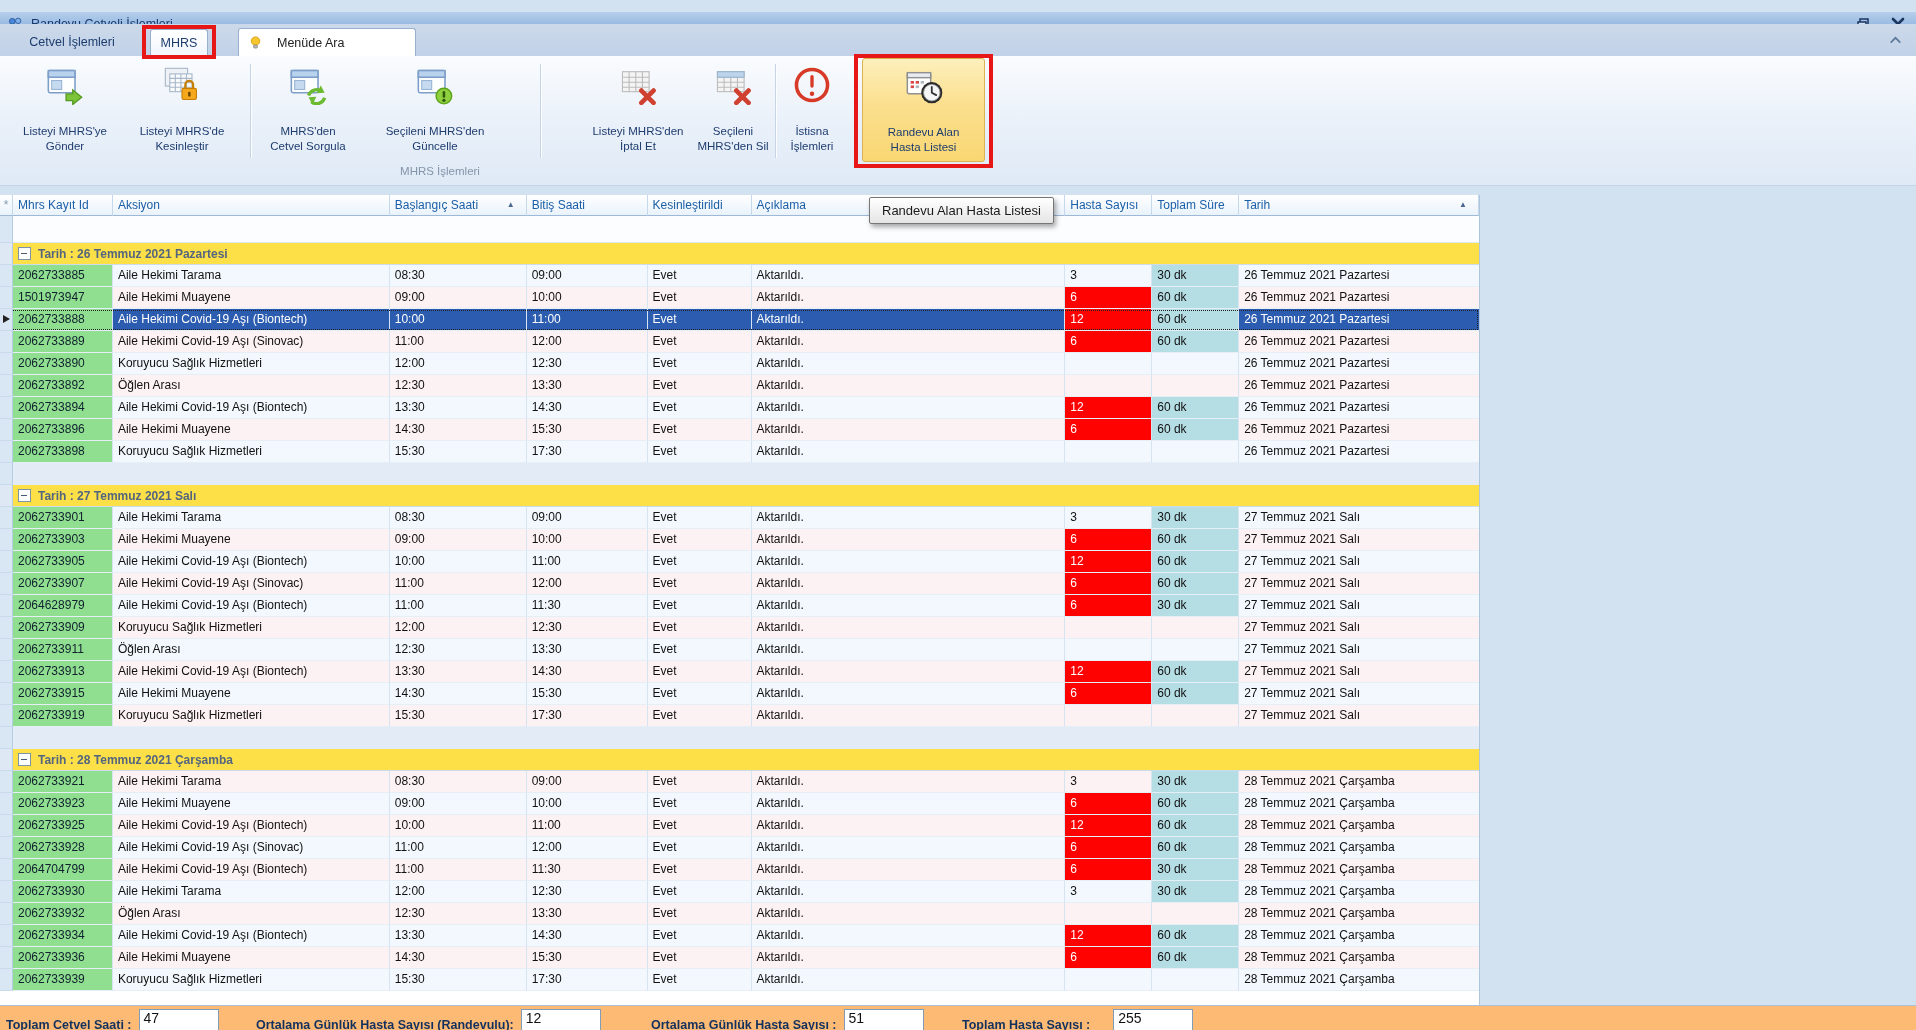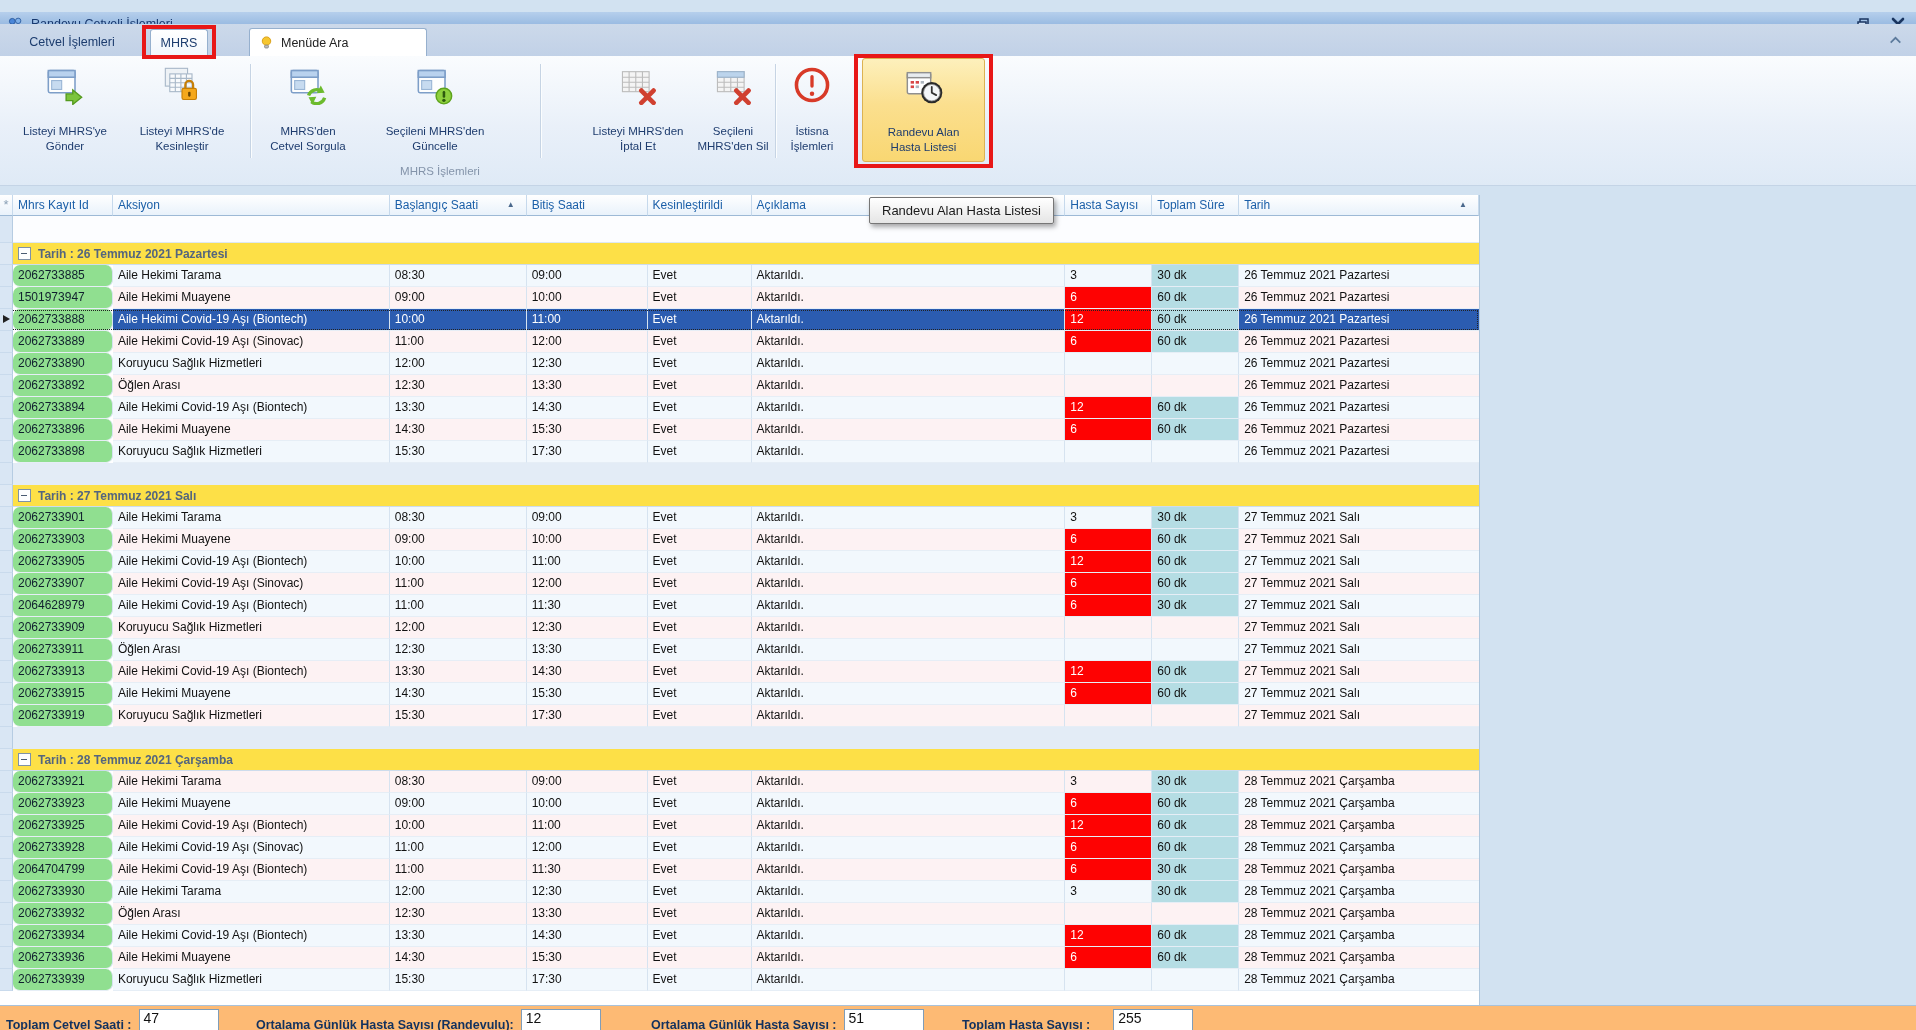--- a/index.html
+++ b/index.html
@@ -20,21 +20,21 @@
   
   .tabbar { position:absolute; left:0; top:24px; width:100%; height:32px;
     background:linear-gradient(#ccd9ea,#c1d1e7); }
   .tab { position:absolute; top:5px; height:27px; line-height:27px; font-size:12.5px;
     color:#1c3c6e; text-align:center; cursor:pointer; }
   .tab-inactive { left:14px; width:116px; }
   .tab-active { left:150px; width:58px; background:linear-gradient(#ffffff,#f1f6fc);
     border:1px solid #96b0ce; border-bottom:none; border-radius:3px 3px 0 0; box-sizing:border-box; }
   .searchbox { position:absolute; left:238px; top:4px; width:178px; height:28px; background:#fff;
     border:1px solid #96b0ce; border-bottom:none; border-radius:3px 3px 0 0; display:flex;
-    align-items:center; gap:7px; padding-left:9px; box-sizing:border-box; font-size:12.5px; color:#222;margin-left:11px; }
+    align-items:center; gap:14px; padding-left:9px; box-sizing:border-box; font-size:12.5px; color:#222; }
   .bulb-icon { width:15px; height:15px; display:inline-block; }
   .ribbon-collapse { position:absolute; right:10px; top:8px; width:18px; height:15px; cursor:pointer; }
 
   
   .ribbon { position:absolute; left:0; top:56px; width:100%; height:130px;
     background:linear-gradient(#fafcfe,#e9f0f9 55%,#dfeaf6); border-bottom:1px solid #c4d4e6; box-sizing:border-box; }
   .rbtn { position:absolute; top:2px; height:104px; display:flex; flex-direction:column;
     align-items:center; padding-top:7px; box-sizing:border-box; border-radius:3px; cursor:pointer; }
   .rbtn .icon { width:40px; height:40px; }
   .rbtn .lbl { margin-top:19px; font-size:11.5px; line-height:15px; color:#1e3c6e; text-align:center; }
@@ -81,21 +81,21 @@
   .cbox { display:inline-block; width:11px; height:11px; border:1px solid #7e92a8; background:#fdfefe;
     margin:0 7px 0 5px; position:relative; }
   .cbox::after { content:""; position:absolute; left:2px; top:4.5px; width:6px; height:1.5px; background:#4a5c72; }
 
   .g-gap { height:22px; }
   .g-gap .filler { flex:1; background:#e3ecf6; }
 
   .r-w .cell { background:#f2f8fd; }
   .r-p .cell { background:#fdf2f3; }
   .g-data .w-ind { background:#d9e6f4; }
-  .id-green { background:#90df90 !important; color:#10202e;border-radius:7px; }
+  .id-green { background:#90df90 !important; color:#10202e; }
   .hasta-red { background:#fe0202 !important; color:#fff !important; }
   .sure-cyan { background:#b5dde4 !important; color:#111 !important; }
   .sel .cell { background:#2b5cb0; color:#fff; }
   .sel .w-ind { background:#d9e6f4; position:relative; }
   .sel .id-green { background:#90df90 !important; color:#10202e !important; }
   .sel { outline:1px dotted #222; outline-offset:-2px; }
   .sel .w-ind::after { content:""; position:absolute; left:3px; top:6px; width:0; height:0;
     border-left:7px solid #222; border-top:4.5px solid transparent; border-bottom:4.5px solid transparent; }
 
   

